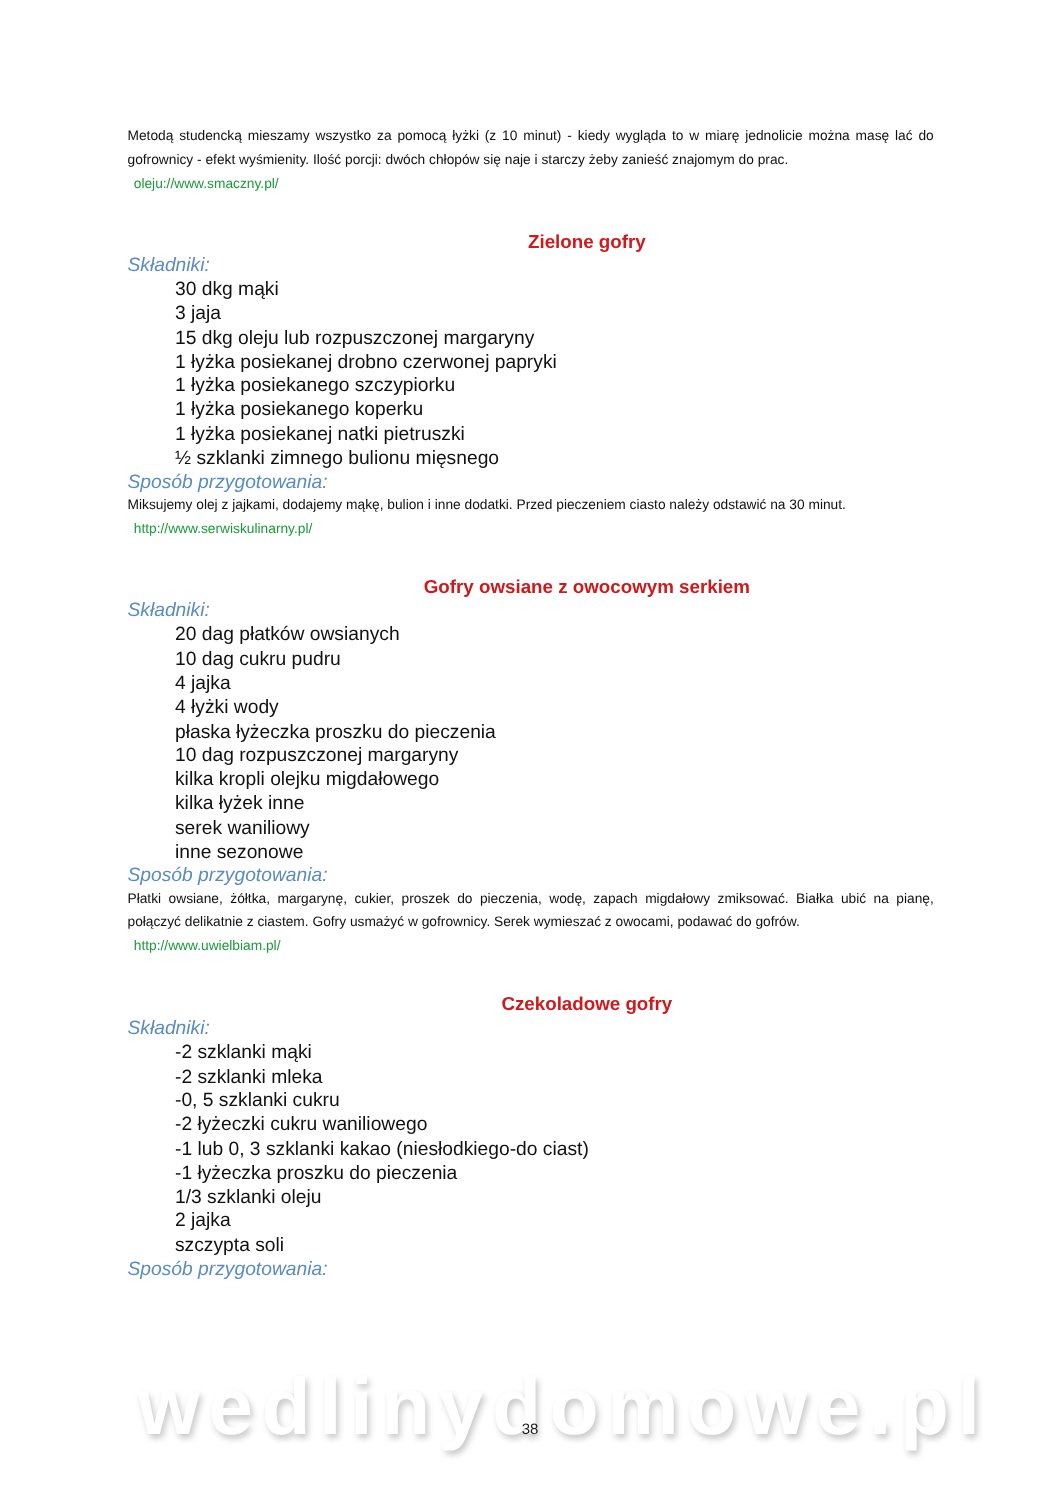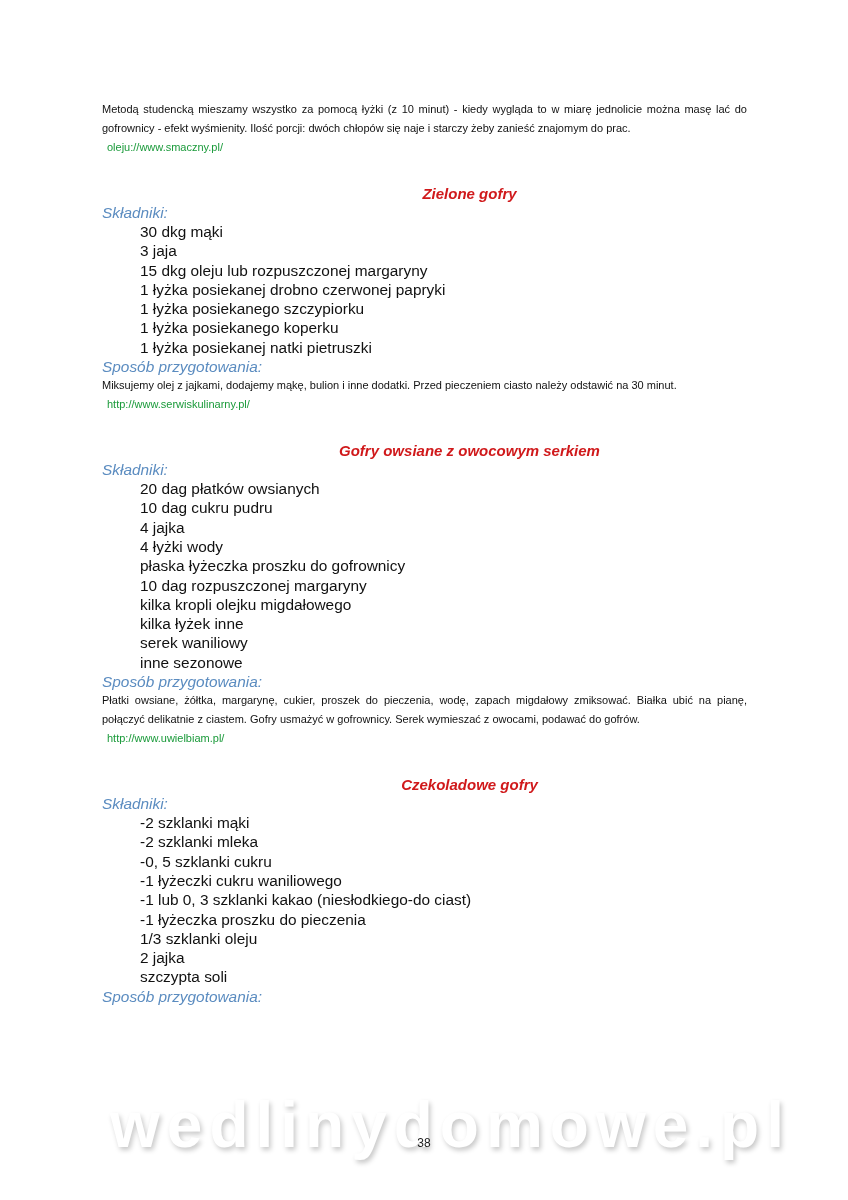--- a/index.html
+++ b/index.html
@@ -2,21 +2,21 @@
 <html><head>
   <meta charset="utf-8">
   <style>
     html, body { margin: 0; padding: 0; background: #ffffff; }
     body { width: 848px; height: 1200px; position: relative; overflow: hidden;
            font-family: "Liberation Sans", sans-serif; color: #111; }
     .page { position: absolute; left: 102px; top: 100px; width: 645px; }
     .para { font-size: 11px; line-height: 19px; text-align: justify; margin: 0; }
     .src { font-size: 11px; color: #1a9a3a; margin: 2px 0 0 5px; line-height: 14px; }
     .title { font-size: 15px; font-weight: bold; color: #d0191b; text-align: center;
-             margin: 0; line-height: 19px; padding-left: 90px; font-style: italic; }
+             margin: 0; line-height: 19px; padding-left: 90px; }
     .label { font-size: 15.4px; font-weight: normal; font-style: italic; color: #5b8cc0;
              margin: 0; line-height: 19px; }
     ul.ing { list-style: none; margin: 0; padding: 0 0 0 38px; }
     ul.ing li { font-size: 15.4px; line-height: 19.3px; }
     .watermark { position: absolute; left: 110px; top: 1088px; font-size: 64px; font-weight: bold;
                  color: #ffffff; letter-spacing: 7px;
                  text-shadow: 2px 3px 5px rgba(0,0,0,0.22); font-family: "Liberation Sans", sans-serif; }
     .pagenum { position: absolute; left: 0; width: 848px; top: 1136px; text-align: center;
                font-size: 12px; color: #222; }
   </style>
@@ -31,54 +31,55 @@
     <h2 class="title">Zielone gofry</h2>
     <div class="label">Składniki:</div>
     <ul class="ing">
       <li>30 dkg mąki</li>
       <li>3 jaja</li>
       <li>15 dkg oleju lub rozpuszczonej margaryny</li>
       <li>1 łyżka posiekanej drobno czerwonej papryki</li>
       <li>1 łyżka posiekanego szczypiorku</li>
       <li>1 łyżka posiekanego koperku</li>
       <li>1 łyżka posiekanej natki pietruszki</li>
+      <li>½ szklanki zimnego bulionu mięsnego</li>
     </ul>
     <div class="label">Sposób przygotowania:</div>
     <p class="para">Miksujemy olej z jajkami, dodajemy mąkę, bulion i inne dodatki. Przed pieczeniem ciasto należy odstawić na 30 minut.</p>
     <div class="src">http://www.serwiskulinarny.pl/</div>
   </section>
 
   <section style="margin-top:30px;">
     <h2 class="title">Gofry owsiane z owocowym serkiem</h2>
     <div class="label">Składniki:</div>
     <ul class="ing">
       <li>20 dag płatków owsianych</li>
       <li>10 dag cukru pudru</li>
       <li>4 jajka</li>
       <li>4 łyżki wody</li>
-      <li>płaska łyżeczka proszku do gofrownicy</li>
+      <li>płaska łyżeczka proszku do pieczenia</li>
       <li>10 dag rozpuszczonej margaryny</li>
       <li>kilka kropli olejku migdałowego</li>
       <li>kilka łyżek inne</li>
       <li>serek waniliowy</li>
       <li>inne sezonowe</li>
     </ul>
     <div class="label">Sposób przygotowania:</div>
     <p class="para">Płatki owsiane, żółtka, margarynę, cukier, proszek do pieczenia, wodę, zapach migdałowy zmiksować. Białka ubić na pianę, połączyć delikatnie z ciastem. Gofry usmażyć w gofrownicy. Serek wymieszać z owocami, podawać do gofrów.</p>
     <div class="src">http://www.uwielbiam.pl/</div>
   </section>
 
   <section style="margin-top:30px;">
     <h2 class="title">Czekoladowe gofry</h2>
     <div class="label">Składniki:</div>
     <ul class="ing">
       <li>-2 szklanki mąki</li>
       <li>-2 szklanki mleka</li>
       <li>-0, 5 szklanki cukru</li>
-      <li>-1 łyżeczki cukru waniliowego</li>
+      <li>-2 łyżeczki cukru waniliowego</li>
       <li>-1 lub 0, 3 szklanki kakao (niesłodkiego-do ciast)</li>
       <li>-1 łyżeczka proszku do pieczenia</li>
       <li>1/3 szklanki oleju</li>
       <li>2 jajka</li>
       <li>szczypta soli</li>
     </ul>
     <div class="label">Sposób przygotowania:</div>
   </section>
 </div>
 

